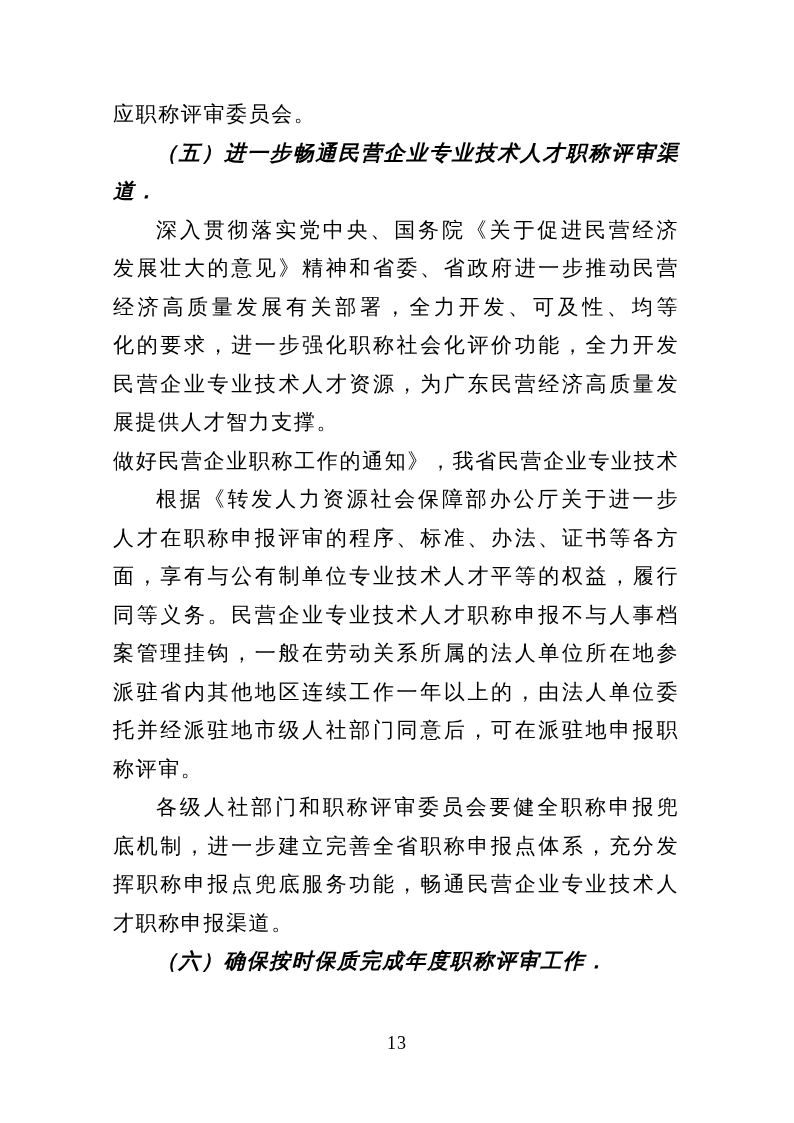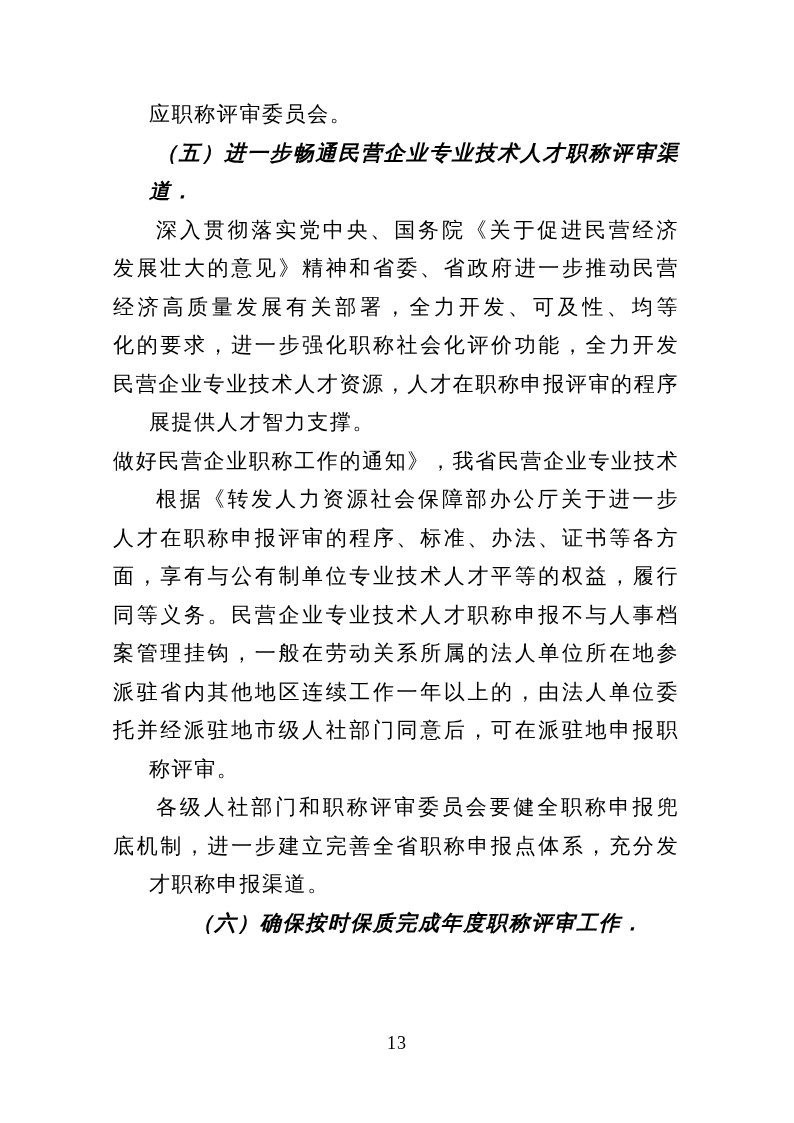--- a/index.html
+++ b/index.html
@@ -40,21 +40,20 @@
     letter-spacing: 1.6px;
     white-space: nowrap;
     text-align: justify;
     text-justify: inter-character;
   }
   .line.fill {
     text-align-last: justify;
   }
   .line.last {
     text-align-last: left;
-    margin-left: 36px;
   }
   .line.indent {
     text-indent: 43px;
   }
   .block.heading .line {
     font-weight: bold;
     font-style: italic;
   }
   .page-number {
     position: absolute;
@@ -78,37 +77,38 @@
       </div>
       <div class="block heading">
         <div class="line fill indent">（五）进一步畅通民营企业专业技术人才职称评审渠</div>
         <div class="line last">道．</div>
       </div>
       <div class="block">
         <div class="line fill indent">深入贯彻落实党中央、国务院《关于促进民营经济</div>
         <div class="line fill">发展壮大的意见》精神和省委、省政府进一步推动民营</div>
         <div class="line fill">经济高质量发展有关部署，全力开发、可及性、均等</div>
         <div class="line fill">化的要求，进一步强化职称社会化评价功能，全力开发</div>
-        <div class="line fill">民营企业专业技术人才资源，人才在职称申报评审的程序</div>
+        <div class="line fill">民营企业专业技术人才资源，为广东民营经济高质量发</div>
         <div class="line last">展提供人才智力支撑。</div>
       </div>
       <div class="block">
         <div class="line fill">做好民营企业职称工作的通知》，我省民营企业专业技术</div>
         <div class="line fill indent">根据《转发人力资源社会保障部办公厅关于进一步</div>
         <div class="line fill">人才在职称申报评审的程序、标准、办法、证书等各方</div>
         <div class="line fill">面，享有与公有制单位专业技术人才平等的权益，履行</div>
         <div class="line fill">同等义务。民营企业专业技术人才职称申报不与人事档</div>
         <div class="line fill">案管理挂钩，一般在劳动关系所属的法人单位所在地参</div>
         <div class="line fill">派驻省内其他地区连续工作一年以上的，由法人单位委</div>
         <div class="line fill">托并经派驻地市级人社部门同意后，可在派驻地申报职</div>
         <div class="line last">称评审。</div>
       </div>
       <div class="block">
         <div class="line fill indent">各级人社部门和职称评审委员会要健全职称申报兜</div>
         <div class="line fill">底机制，进一步建立完善全省职称申报点体系，充分发</div>
+        <div class="line fill">挥职称申报点兜底服务功能，畅通民营企业专业技术人</div>
         <div class="line last">才职称申报渠道。</div>
       </div>
       <div class="block heading">
         <div class="line last indent">（六）确保按时保质完成年度职称评审工作．</div>
       </div>
     </div>
   <div class="page-number">13</div>
 </div>
 
 </body></html>

